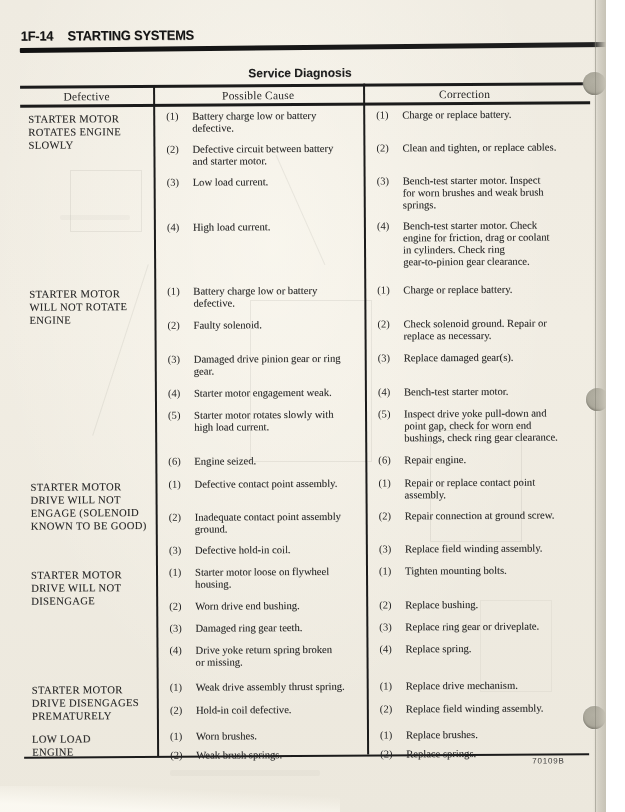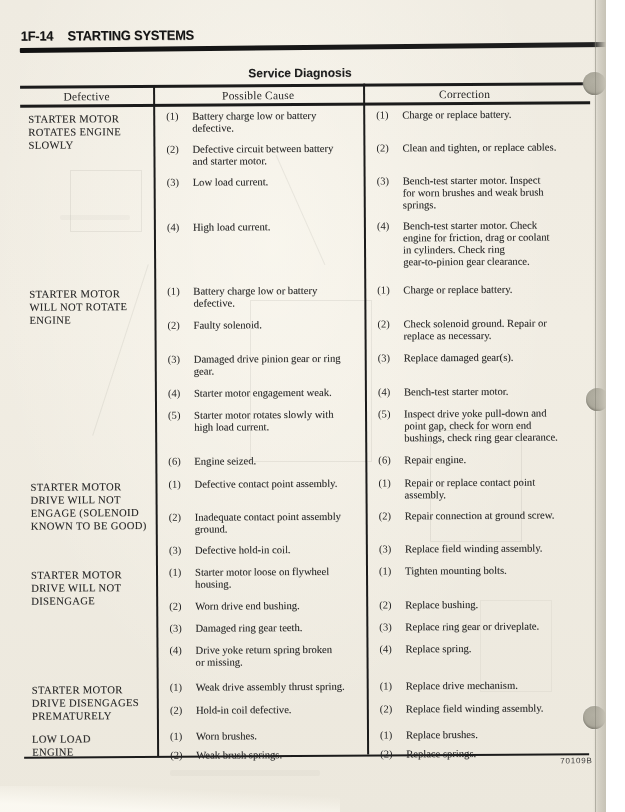--- a/index.html
+++ b/index.html
@@ -58,21 +58,21 @@
   .sec{display:grid; grid-template-columns:133px 437px;}
   .cond{
     padding:1px 4px 0 8px; font-size:10.6px; line-height:13px; letter-spacing:.35px;
     white-space:pre-line; color:#262626; text-shadow:.3px .3px 0 rgba(30,30,30,.28);
   }
   .pair{display:grid; grid-template-columns:210px 227px; margin-bottom:var(--pm,9px);}
   .cell{display:flex; align-items:flex-start;}
   .cell .num{flex:0 0 26px; margin-left:13px; font-size:10.6px; line-height:12px; color:#262626;}
   .cell .txt{flex:1; padding-right:8px; font-size:10.6px; line-height:12px;
     white-space:pre-line; color:#262626; text-shadow:.28px .28px 0 rgba(30,30,30,.28);}
-  .fig-num{position:absolute; left:536px; top:674px; font-family:"Liberation Sans", sans-serif;
+  .fig-num{position:absolute; left:508px; top:674px; font-family:"Liberation Sans", sans-serif;
     font-size:8px; letter-spacing:.8px; color:#3a3a3a;}
 
   
   .punch-hole{
     position:absolute; width:23px; height:23px; border-radius:50%;
     background:radial-gradient(circle at 45% 40%, #b2afa2 0%, #a9a699 70%, #99968a 100%);
     box-shadow:inset 0 -1.5px 2px rgba(90,88,78,.5), 0 0 2px rgba(255,255,255,.6);
   }
   .hole-1{left:583px; top:72px;}
   .hole-2{left:586px; top:388px;}

